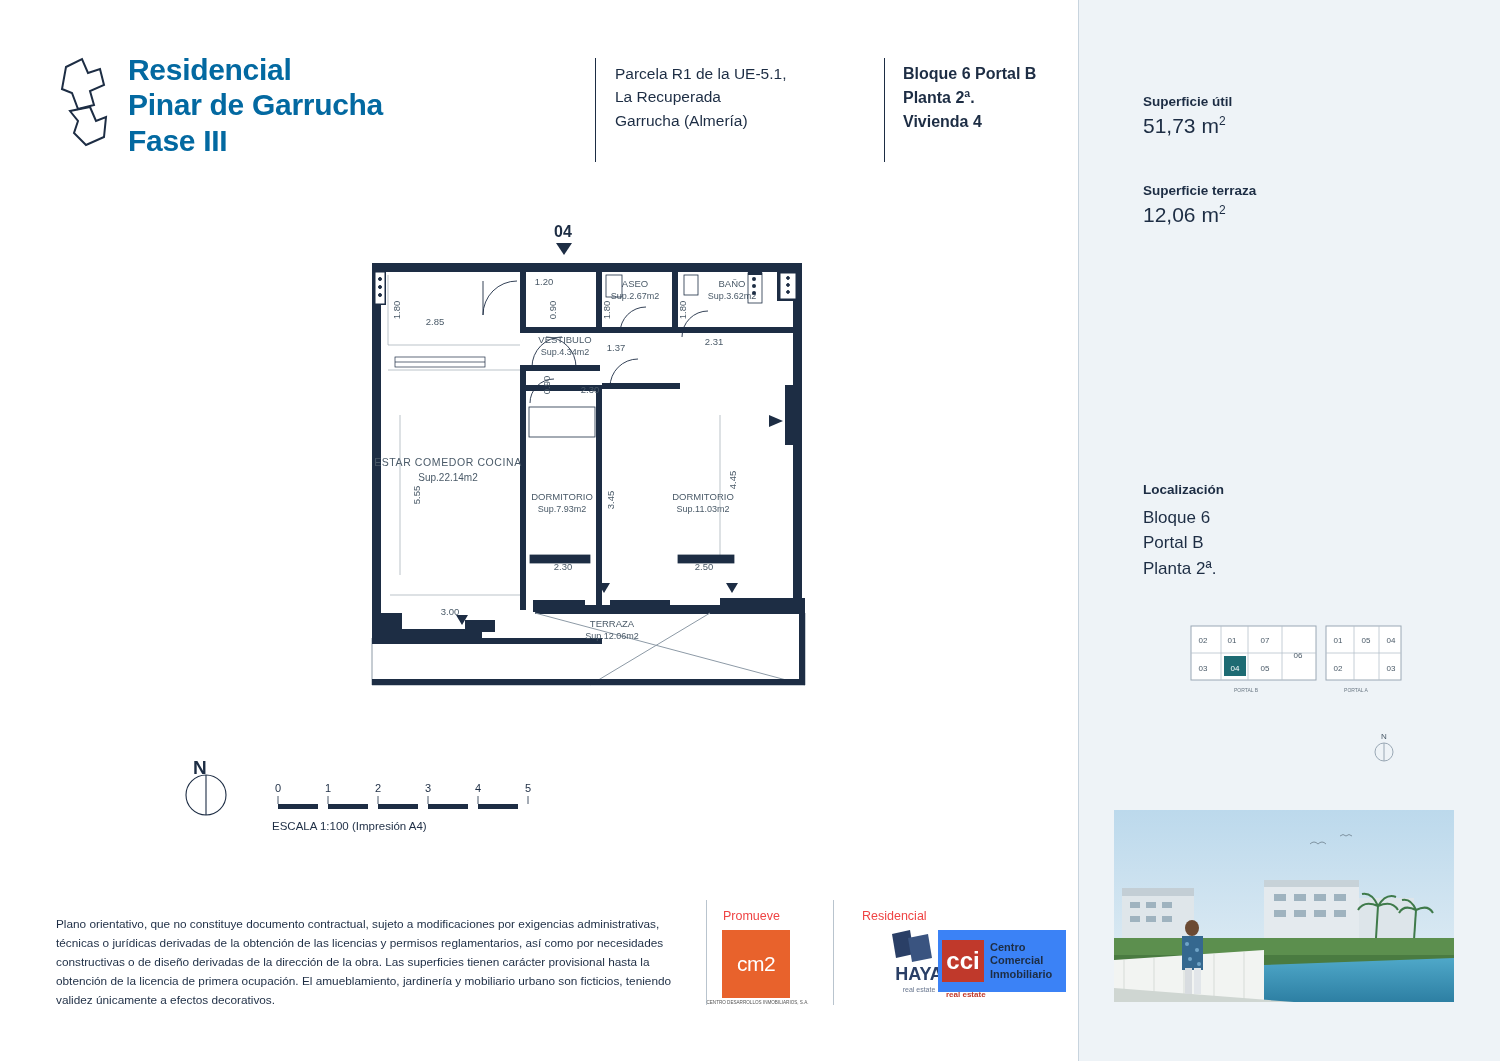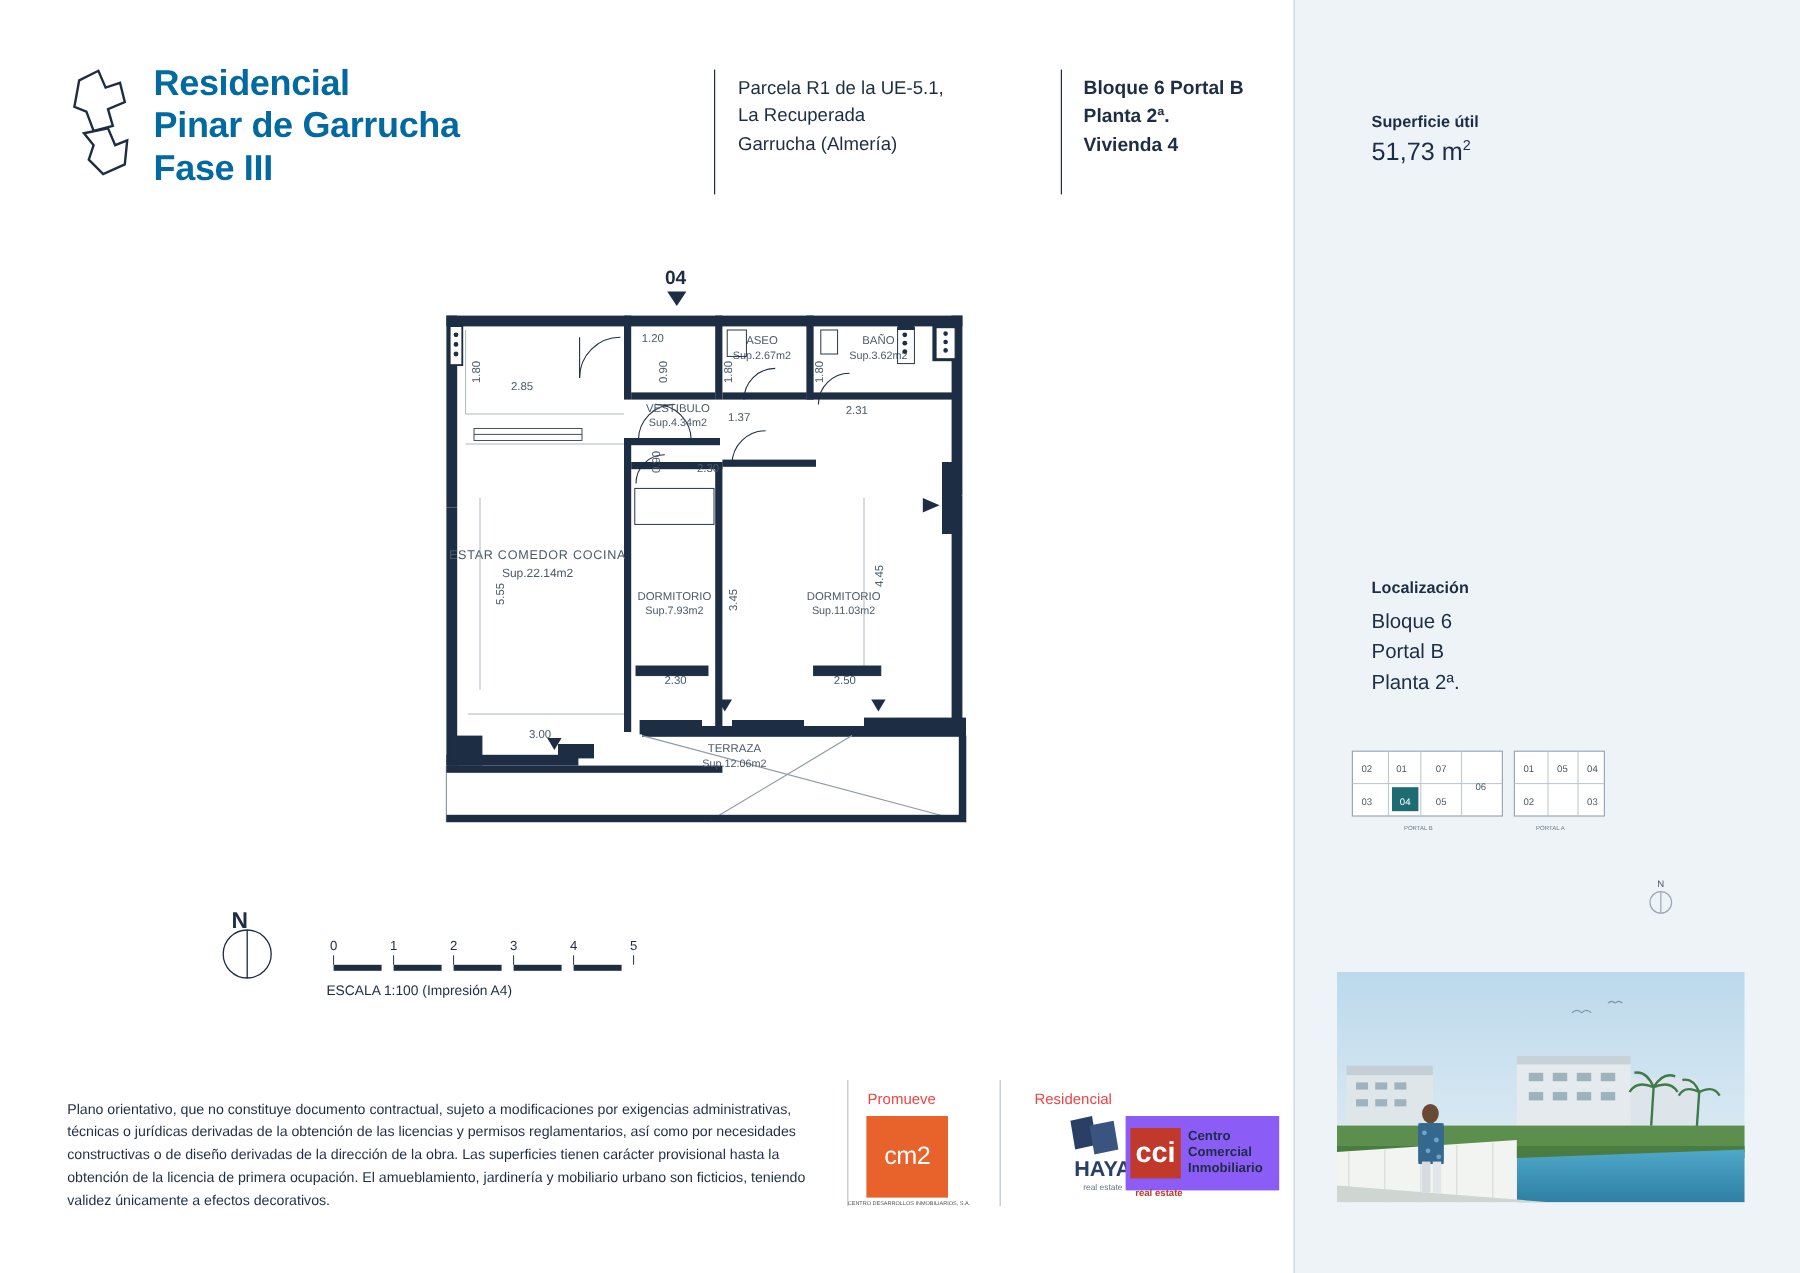--- a/index.html
+++ b/index.html
@@ -64,46 +64,50 @@
 
   .cm2-box {
     position:absolute; left:722px; top:930px; width:68px; height:68px;
     background:#e8622c; color:#fff;
     display:flex; align-items:center; justify-content:center;
     font-size:21px; font-weight:normal; letter-spacing:-0.5px;
   }
   .cm2-sub { position:absolute; left:700px; top:1000px; width:115px; text-align:center; font-size:4.6px; color:#555; }
 
   .haya { position:absolute; left:884px; top:928px; width:70px; height:74px; }
-  .cci-box { position:absolute; left:938px; top:930px; width:128px; height:62px; background:#8b5cf6; display:flex; align-items:center; }
+  .cci-box { position:absolute; left:938px; top:930px; width:128px; height:62px; background:#3b82f6; display:flex; align-items:center; }
   .cci-c { width:42px; height:42px; background:#c0392b; color:#fff; font-weight:bold; font-size:24px;
            display:flex; align-items:center; justify-content:center; margin-left:4px; }
   .cci-text { margin-left:6px; font-size:11px; font-weight:bold; color:#1d2d44; line-height:1.22; }
   .cci-sub { position:absolute; left:946px; top:990px; font-size:8px; color:#c0392b; font-weight:bold; }
 
   
-  .keyplan { position:absolute; left:1122px; top:618px; width:220px; height:100px; }
+  .keyplan { position:absolute; left:1186px; top:618px; width:220px; height:100px; }
   .keyplan-north { position:absolute; left:1371px; top:730px; width:26px; height:34px; }
 
   
   .photo { position:absolute; left:1114px; top:810px; width:340px; height:192px; overflow:hidden; }
 </style>
 </head>
 <body>
 
 <div class="page">
 
   <div class="right-panel"></div>
   <div class="right-divider"></div>
 
   <div class="info-block" style="top:62px;">
     <div class="info-label">Superficie útil</div>
     <div class="info-value"><span>51,73 m</span><sup>2</sup></div>
   </div>
 
+  <div class="info-block" style="top:151px;">
+    <div class="info-label">Superficie terraza</div>
+    <div class="info-value"><span>12,06 m</span><sup>2</sup></div>
+  </div>
 
 
 
   <div class="info-block" style="top:450px;">
     <div class="info-label">Localización</div>
     <div class="loc-line" style="margin-top:6px;">Bloque 6</div>
     <div class="loc-line">Portal B</div>
     <div class="loc-line">Planta 2ª.</div>
   </div>
 

